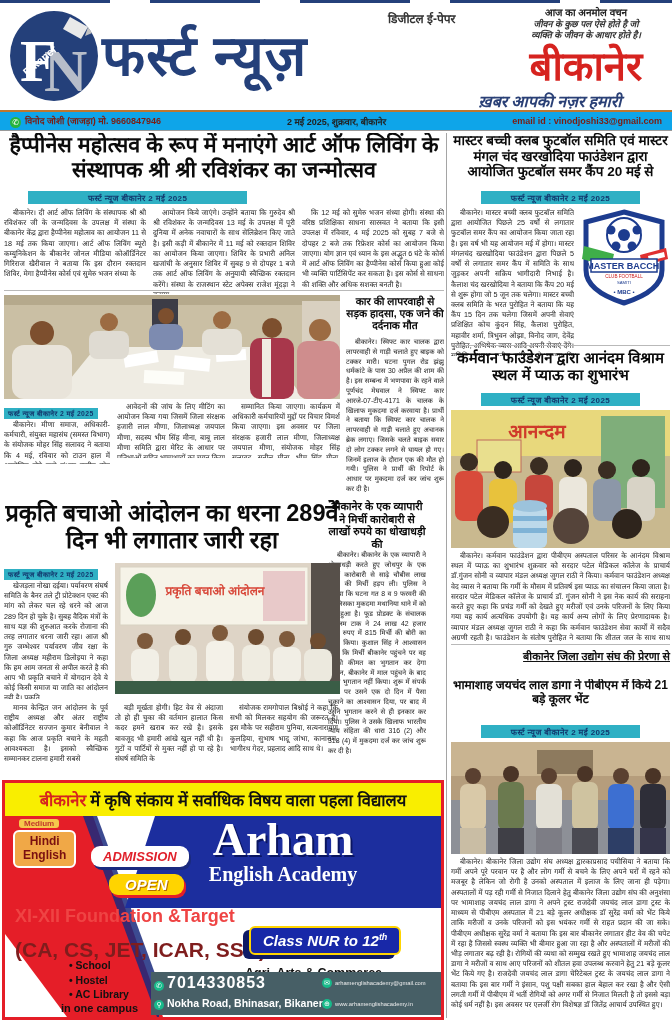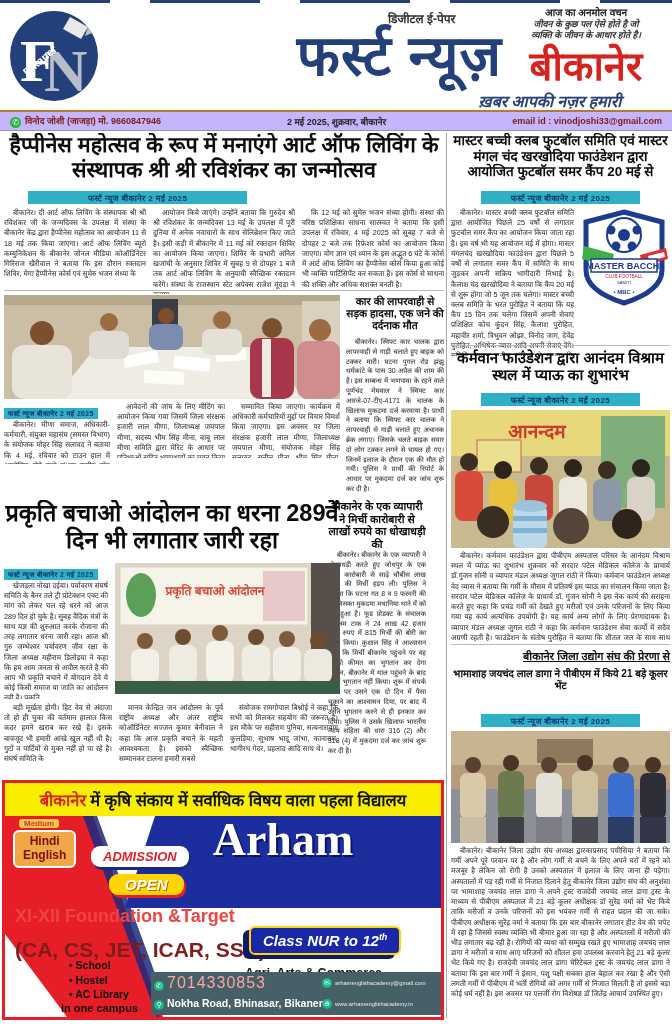--- a/index.html
+++ b/index.html
@@ -11,21 +11,21 @@
   .top-rule{position:absolute;left:0;top:0;width:672px;height:3px;
     background:repeating-linear-gradient(90deg,#24407a 0 110px,#fff 110px 150px)}
   .paper-title{font-weight:700;color:#24407a;letter-spacing:1px}
   .epaper{font-weight:700;color:#333;font-size:12px}
   .quote-h{font-weight:700;color:#222;font-size:10px;text-align:center}
   .quote-l{font-weight:700;font-style:italic;color:#333;font-size:9px;text-align:center;line-height:1.25}
   .city-title{font-weight:700;color:#d6231f;font-size:40px;text-align:center;line-height:1}
   .tagline{font-family:"Liberation Serif","DejaVu Serif",serif;font-style:italic;font-weight:700;
            color:#2a4076;font-size:16px;text-align:center}
   
-  .infobar{position:absolute;left:0;top:110px;width:672px;height:21px;background:#c4b5fd;
+  .infobar{position:absolute;left:0;top:110px;width:672px;height:21px;background:#0ea5e9;
            border-top:2px solid #bd7730;border-bottom:1px solid #9a9a9a;
            display:flex;align-items:center;justify-content:space-between;padding:0 10px;font-size:9px}
   .infobar .maroon{color:#7c1d12;font-weight:700}
   .infobar .dark{color:#222;font-weight:700}
   .wa{display:inline-block;width:11px;height:11px;border-radius:50%;background:#27b43e;color:#fff;
       font-size:8px;line-height:11px;text-align:center;margin-right:4px;vertical-align:-1px}
   
   .hl{font-weight:700;color:#0b0b0b;text-align:center;line-height:1.16;overflow:hidden}
   .dl{display:inline-block;background:#2fb0c4;color:#12386e;font-size:8px;font-weight:700;
       padding:1px 12px;letter-spacing:.4px;white-space:nowrap}
@@ -63,21 +63,21 @@
                font-style:italic;font-size:15px;padding:4px 12px;border-radius:6px;border:2px solid #ffd400;
                box-shadow:-6px 4px 0 #0d1a66;white-space:nowrap}
   .streams{position:absolute;left:240px;top:150px;font-weight:700;font-size:12.5px;color:#111;white-space:nowrap}
   .features{position:absolute;left:64px;top:142px;list-style:none}
   .features li{font-weight:700;font-size:10.5px;color:#111;line-height:1.4}
   .campus{position:absolute;left:56px;top:186px;font-weight:700;font-size:11px;color:#111;white-space:nowrap}
   .cbar{position:absolute;left:146px;top:156px;width:292px;height:43px;background:#475f66;
         display:grid;grid-template-columns:168px 124px;grid-template-rows:21px 21px;align-items:center;padding:0 3px}
   .cbar .ic{display:inline-block;width:10px;height:10px;border-radius:50%;background:#18b98a;color:#fff;
             font-size:7px;line-height:10px;text-align:center;margin-right:3px;vertical-align:0}
-  .phone-num{color:#fca5a5;font-weight:400;font-size:16px;letter-spacing:1px}
+  .phone-num{color:#ffffff;font-weight:700;font-size:16px;letter-spacing:1px}
   .addr{color:#fff;font-weight:700;font-size:10.5px;white-space:nowrap}
   .tinylink{color:#eee;font-size:5.8px;white-space:nowrap}
   
   .photo{display:block}
 </style>
 </head>
 <body>
 
 <div class="page">
 
@@ -85,21 +85,21 @@
     <div class="top-rule"></div>
     <svg class="abs" style="left:8px;top:7px" width="92" height="96" viewBox="0 0 92 96">
       <ellipse cx="46" cy="49" rx="44" ry="45" fill="#24407a"></ellipse>
       <polygon points="62,10 80,20 73,32 55,22" fill="#e9e9e9"></polygon>
       <polygon points="80,20 84,26 77,29" fill="#c2c2c2"></polygon>
       <text x="12" y="74" font-size="60" font-weight="bold" fill="#ffffff" font-family="Liberation Serif,serif">F</text>
       <text x="36" y="84" font-size="60" font-weight="bold" fill="#b7bdc9" font-family="Liberation Serif,serif">N</text>
       <text x="14" y="64" font-size="11" font-weight="bold" fill="#ffffff" transform="rotate(-40 24 60)">Bikaner</text>
     </svg>
     <div class="abs epaper" style="left:388px;top:10px">डिजीटल ई-पेपर</div>
-    <div class="abs paper-title" style="left:102px;top:20px;width:400px;font-size:56px;text-align:right;line-height:1.3">फर्स्ट न्यूज़</div>
+    <div class="abs paper-title" style="left:102px;top:20px;width:400px;font-size:56px;text-align:left;line-height:1.3">फर्स्ट न्यूज़</div>
     <div class="abs" style="left:504px;top:5px;width:164px">
       <div class="quote-h">आज का अनमोल वचन</div>
       <div class="quote-l">जीवन के कुछ पल ऐसे होते है जो</div>
       <div class="quote-l">व्यक्ति के जीवन के आधार होते है।</div>
     </div>
     <div class="abs city-title" style="left:504px;top:46px;width:164px">बीकानेर</div>
     <div class="abs tagline" style="left:450px;top:90px;width:200px">ख़बर आपकी नज़र हमारी</div>
   </header>
 
   <div class="infobar">
@@ -189,36 +189,37 @@
             <rect x="127" y="82" width="28" height="38" rx="8" fill="#efece1"></rect>
           <circle cx="172" cy="76" r="8" fill="#7e5a3c"></circle>
             <rect x="158" y="84" width="28" height="36" rx="8" fill="#f1eee5"></rect>
           <circle cx="203" cy="78" r="8" fill="#6e4c30"></circle>
             <rect x="189" y="86" width="28" height="34" rx="8" fill="#ece9de"></rect>
         </g>
         <rect y="118" width="225" height="13" fill="#3a5d46"></rect>
       </svg>
     </div>
     <div class="cols" style="margin-top:4px">
+      <div class="bt" style="width:104px;height:76px">मानव केन्द्रित जन आंदोलन के पूर्व राष्ट्रीय अध्यक्ष और अंतर राष्ट्रीय कोऑर्डिनेटर सज्जन कुमार बेनीवाल ने कहा कि आज प्रकृति बचाने के महती आवश्यकता है। इसको स्वैच्छिक सम्मानकर टालना हमारी सबसे</div>
       <div class="bt" style="width:108px;height:76px">बड़ी मूर्खता होगी। हिट वेव से अंदाजा तो हो ही चुका की वर्तमान हालात किस कदर हमने खराब कर रखे है। इसके बावजूद भी हमारी आंखे खुल नहीं थी है। गुटों व पार्टियों से मुक्त नहीं हो पा रहे है। संघर्ष समिति के</div>
-      <div class="bt" style="width:104px;height:76px">मानव केन्द्रित जन आंदोलन के पूर्व राष्ट्रीय अध्यक्ष और अंतर राष्ट्रीय कोऑर्डिनेटर सज्जन कुमार बेनीवाल ने कहा कि आज प्रकृति बचाने के महती आवश्यकता है। इसको स्वैच्छिक सम्मानकर टालना हमारी सबसे</div>
       <div class="bt" style="width:108px;height:76px">संयोजक रामगोपाल बिश्नोई ने कहा कि सभी को मिलकर सहयोग की जरूरत है। इस मौके पर सहीराम पुनिया, सत्यनारायण कुलड़िया, सुभाष भादू जांभा, कानाराम, भागीरथ गेदर, प्रहलाद आदि साथ थे।</div>
     </div>
   </section>
 
   <div class="ad">
     <div class="ad-banner">
       <span class="red">बीकानेर</span>
       <span>में कृषि संकाय में सर्वाधिक विषय वाला पहला विद्यालय</span>
     </div>
     <div class="ad-main">
       <div class="ad-red"></div>
       <div class="ad-navy"></div>
       <div class="ad-blue">
         <div class="arham">Arham</div>
+        <div class="arham2">English Academy</div>
       </div>
       <div class="medium">Medium</div>
       <div class="langs">
         <div>Hindi</div>
         <div>English</div>
       </div>
       <div class="admission">ADMISSION</div>
       <div class="open">OPEN</div>
       <div class="foundation">XI-XII Foundation &amp;Target</div>
       <div class="courses">(CA, CS, JET, ICAR, SSC)</div>
@@ -303,21 +304,21 @@
       <rect x="62" y="106" width="34" height="5" fill="#7fb3d6"></rect>
       <rect x="62" y="118" width="34" height="5" fill="#7fb3d6"></rect>
     </svg>
     <div class="bt" style="height:92px;margin-top:3px">बीकानेर। कर्मवान फाउंडेशन द्वारा पीबीएम अस्पताल परिसर के आनंदम विश्राम स्थल में प्याऊ का शुभारंभ शुक्रवार को सरदार पटेल मेडिकल कॉलेज के प्राचार्य डॉ.गुंजन सोनी व व्यापार मंडल अध्यक्ष जुगल राठी ने किया। कर्मवान फाउंडेशन अध्यक्ष वेद व्यास ने बताया कि गर्मी के मौसम में प्रतिवर्ष इस प्याऊ का संचालन किया जाता है। सरदार पटेल मेडिकल कॉलेज के प्राचार्य डॉ. गुंजन सोनी ने इस नेक कार्य की सराहना करते हुए कहा कि प्रचंड गर्मी को देखते हुए मरीजों एवं उनके परिजनों के लिए किया गया यह कार्य अत्यधिक उपयोगी है। यह कार्य अन्य लोगों के लिए प्रेरणादायक है। व्यापार मंडल अध्यक्ष जुगल राठी ने कहा कि कर्मवान फाउंडेशन सेवा कार्यों में सदैव अग्रणी रहती है। फाउंडेशन के संतोष पुरोहित ने बताया कि शीतल जल के साथ साथ फाउंडेशन के द्वारा मरीजों व उनके परिजनों को 200 किलो ठंडी छाछ का वितरण भी किया। इस अवसर पर कर्मवान फाउंडेशन मधुसूदन आचार्य, जयराज सिंवर, विक्रम सिंह राजपुरोहित, नवनीत आचार्य, बजरंग तंवर, गोविंद शर्मा, दाऊ लहरी, भव्य राज भाटी, विकास तर्पण, शुभम शर्मा, प्रभु चौधरी उपस्थित थे।</div>
   </section>
 
   <div class="rule-h" style="left:451px;top:644px;width:219px"></div>
 
   <section class="abs" style="left:451px;top:648px;width:219px">
     <div class="kicker">बीकानेर जिला उद्योग संघ की प्रेरणा से</div>
-    <h2 class="hl" style="font-size:10px;height:40px;margin-top:5px">भामाशाह जयचंद लाल डागा ने पीबीएम में किये 21 बड़े कूलर भेंट</h2>
+    <h2 class="hl" style="font-size:12px;height:40px;margin-top:16px">भामाशाह जयचंद लाल डागा ने पीबीएम में किये 21 बड़े कूलर भेंट</h2>
     <div style="text-align:center;margin:2px 0 3px"><span class="dl" style="padding:1px 30px">फर्स्ट न्यूज बीकानेर 2 मई 2025</span></div>
     <svg class="photo" width="219" height="112" viewBox="0 0 219 112">
       <rect width="219" height="112" fill="#b59d7c"></rect>
       <rect width="219" height="34" fill="#c9b491"></rect>
       <rect x="86" y="8" width="56" height="24" fill="#8d7a5e"></rect>
       <rect y="58" width="219" height="54" fill="#8d9097"></rect>
       <g>
         <circle cx="22" cy="34" r="8" fill="#5a4030"></circle>
           <rect x="9" y="42" width="26" height="46" rx="7" fill="#d9c9a8"></rect>
           <rect x="9" y="86" width="26" height="26" fill="#c9bda4"></rect>

